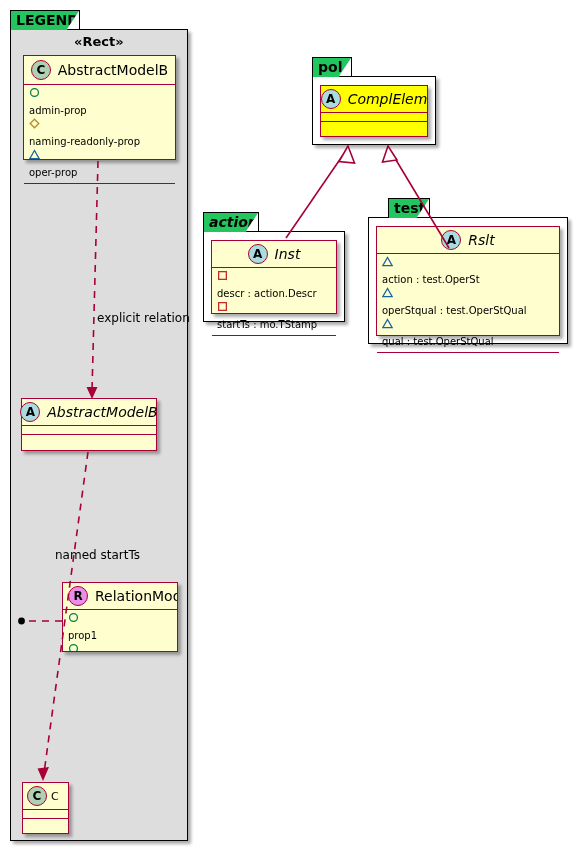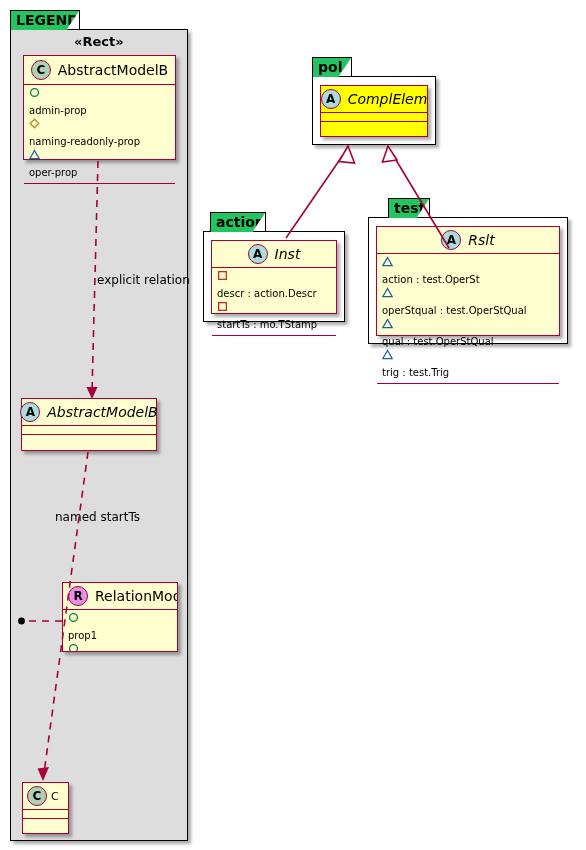--- a/index.html
+++ b/index.html
@@ -55,21 +55,21 @@
   .badge-A{background:#A9DCDF;border:1.4px solid #A80036;color:#000;}
   .badge-R{background:#E98EE9;border:1.4px solid #A80036;color:#000;}
 
   
   .g{width:11px;height:11px;flex:0 0 auto;display:block;}
 
   .stereo{position:absolute;font-size:13px;
           font-weight:bold;color:#000;white-space:nowrap;}
 
   .edge-label{position:absolute;font-size:12px;color:#000;
-              white-space:nowrap;z-index:6;}
+              white-space:nowrap;z-index:6;margin-top:38px;}
 
   svg.links{position:absolute;left:0;top:0;width:586px;height:850px;
             z-index:5;pointer-events:none;overflow:visible;}
 </style>
 </head>
 <body>
 
 <div class="canvas">
 
   <div class="pkg pkg-legend">
@@ -165,21 +165,21 @@
       <span class="badge badge-A">A</span>
       <span class="cls-name ital">ComplElem</span>
     </div>
     <div class="cls-sep"></div>
     <div style="height:8px;"></div>
     <div class="cls-sep"></div>
     <div class="cls-foot"></div>
   </div>
 
   <div class="pkg">
-    <div class="pkg-tab" style="left:210px;top:212px;width:56px;height:20px;">action</div>
+    <div class="pkg-tab" style="left:203px;top:212px;width:56px;height:20px;font-style:italic;">action</div>
     <div class="pkg-body" style="left:203px;top:231px;width:142px;height:91px;"></div>
   </div>
 
   <div class="cls" style="left:211px;top:240px;width:126px;height:74px;">
     <div class="cls-head" style="padding:3px 6px;">
       <span class="badge badge-A">A</span>
       <span class="cls-name ital">Inst</span>
     </div>
     <div class="cls-sep"></div>
     <div class="cls-attrs">
@@ -223,26 +223,20 @@
           <polygon points="6,1.6 11,10.4 1,10.4" fill="none" stroke="#1963A0" stroke-width="1.4"></polygon>
           </svg>
         <span>operStqual : test.OperStQual</span>
       </div>
       <div class="attr">
         <svg class="g" viewBox="0 0 12 12">
           <polygon points="6,1.6 11,10.4 1,10.4" fill="none" stroke="#1963A0" stroke-width="1.4"></polygon>
           </svg>
         <span>qual : test.OperStQual</span>
       </div>
-      <div class="attr">
-        <svg class="g" viewBox="0 0 12 12">
-          <polygon points="6,1.6 11,10.4 1,10.4" fill="none" stroke="#1963A0" stroke-width="1.4"></polygon>
-          </svg>
-        <span>trig : test.Trig</span>
-      </div>
     </div>
     <div class="cls-sep"></div>
     <div class="cls-foot"></div>
   </div>
 
   <svg class="links">
 
     <line x1="98" y1="161" x2="92" y2="391" stroke="#A80036" stroke-width="1.6" stroke-dasharray="7,6"></line>
     <polygon points="92,399 86.5,387 97.5,387" fill="#A80036"></polygon>
 

